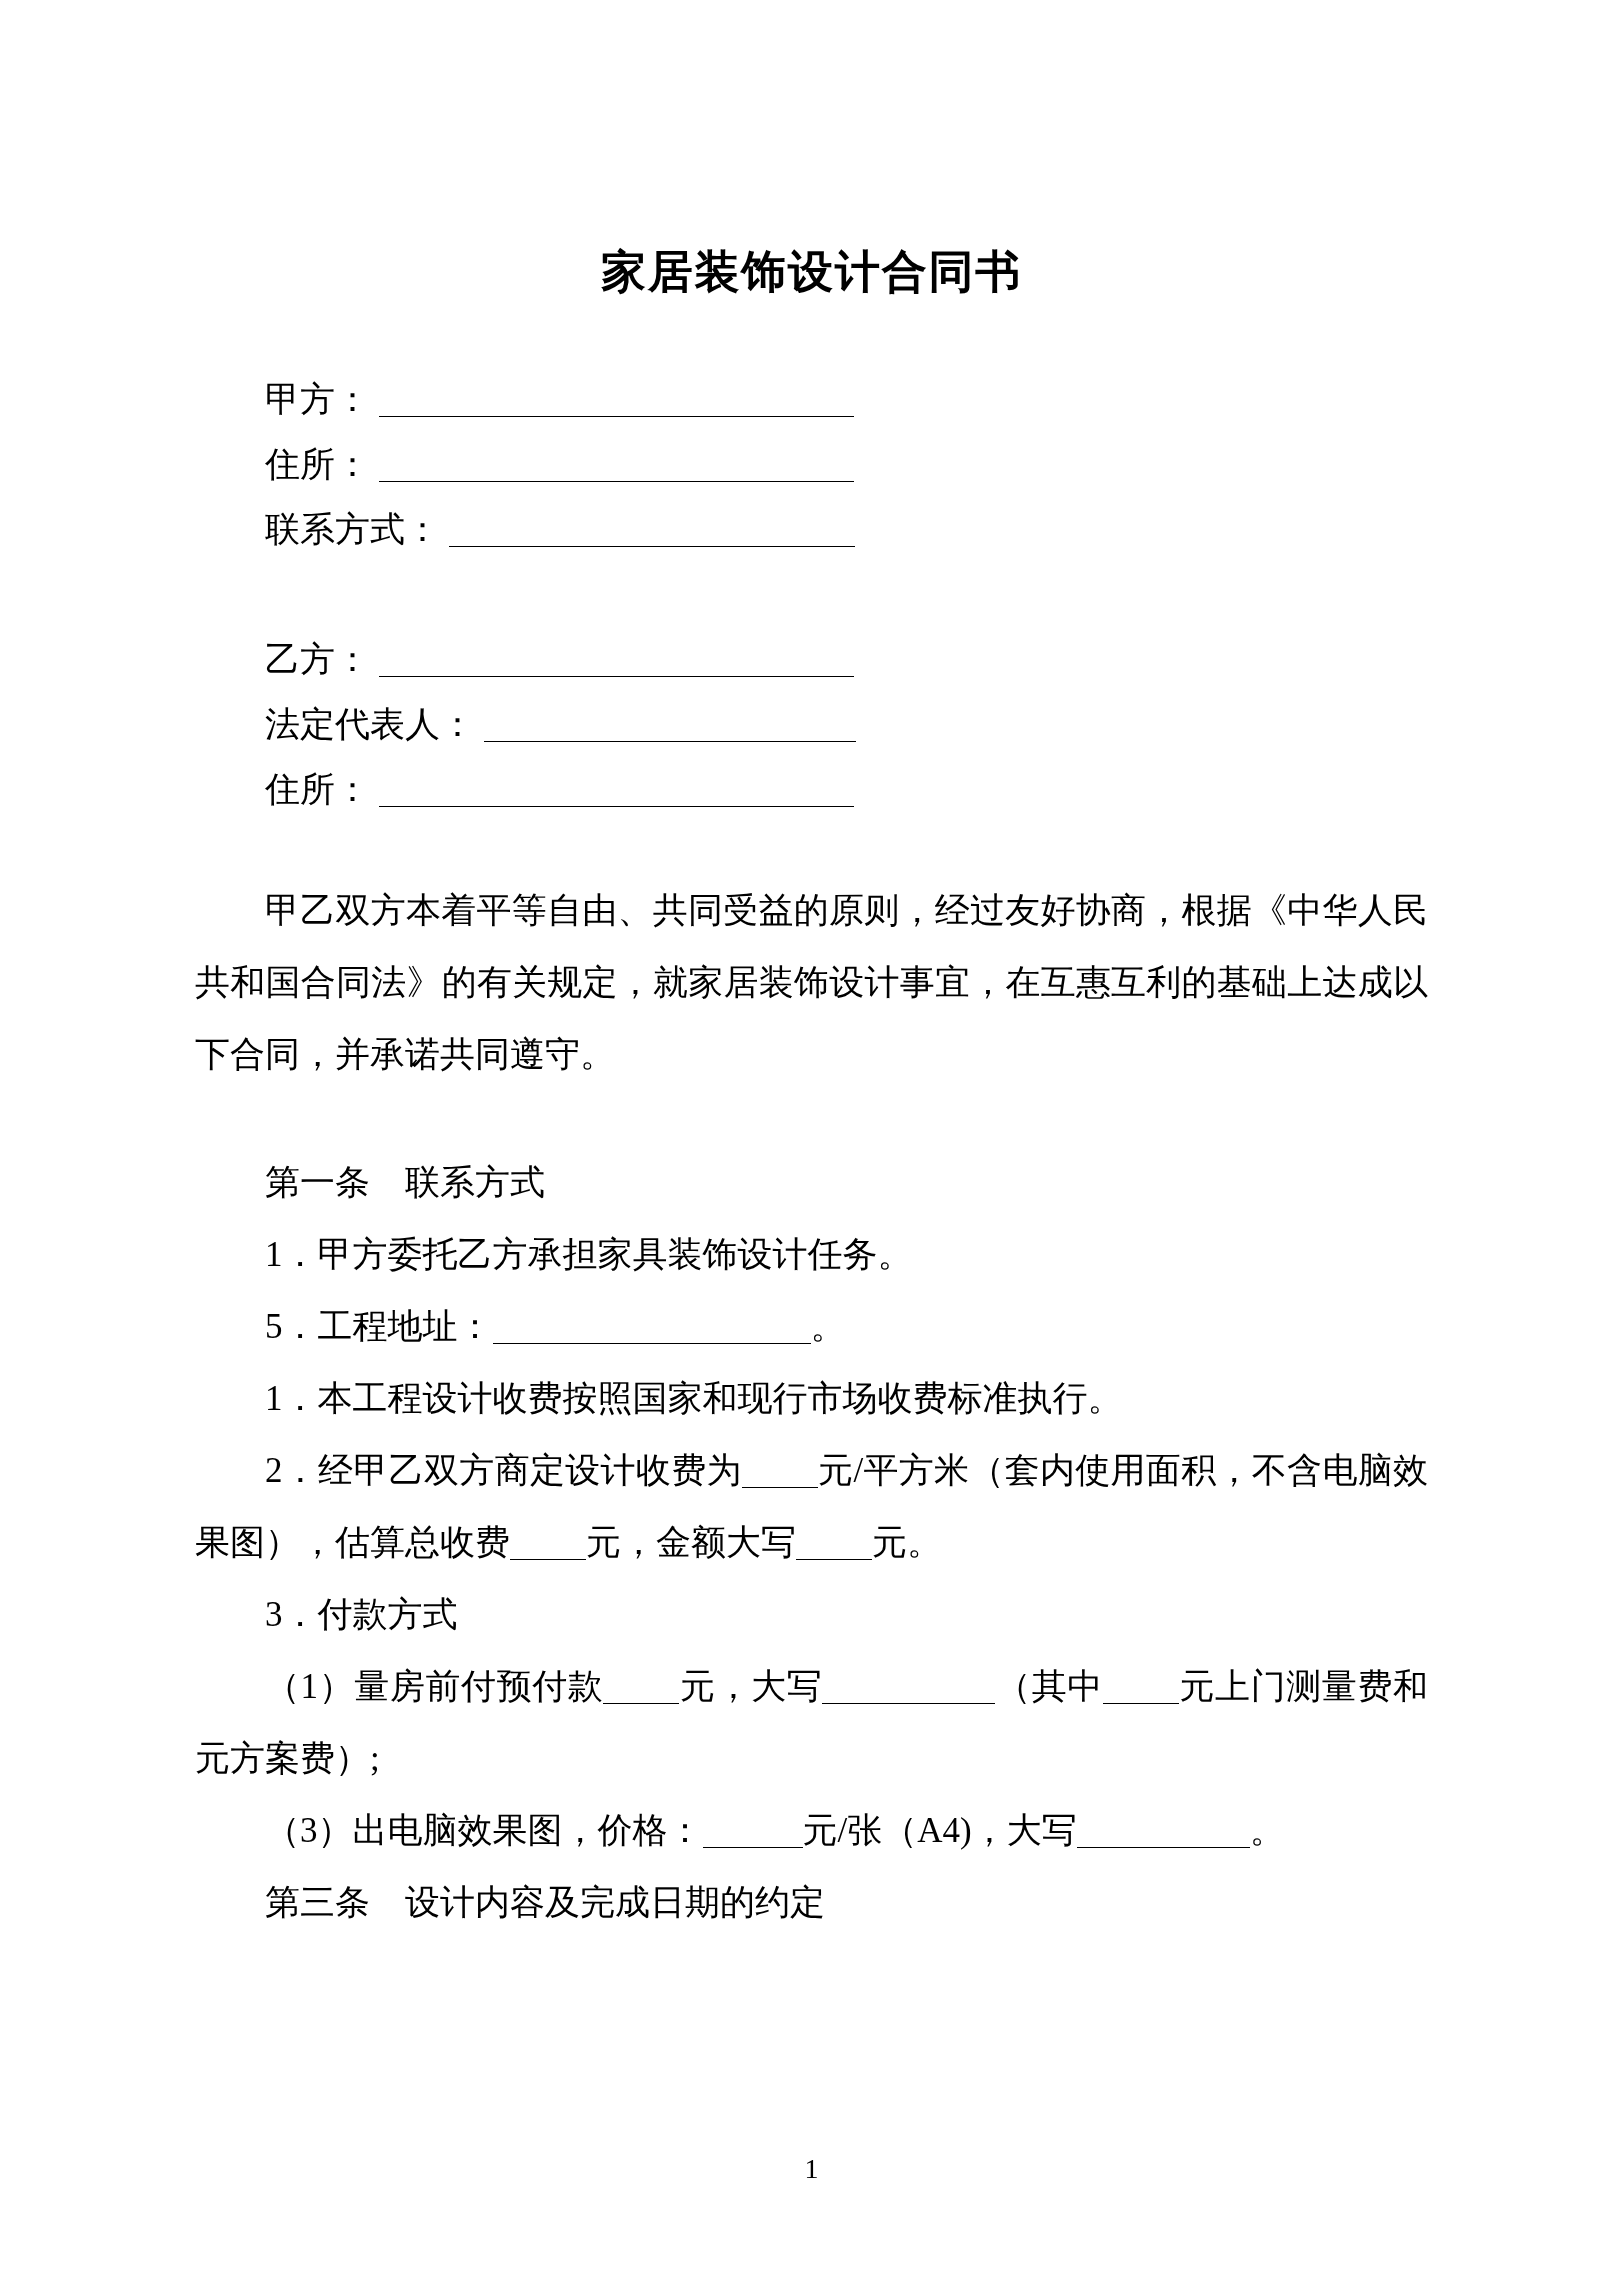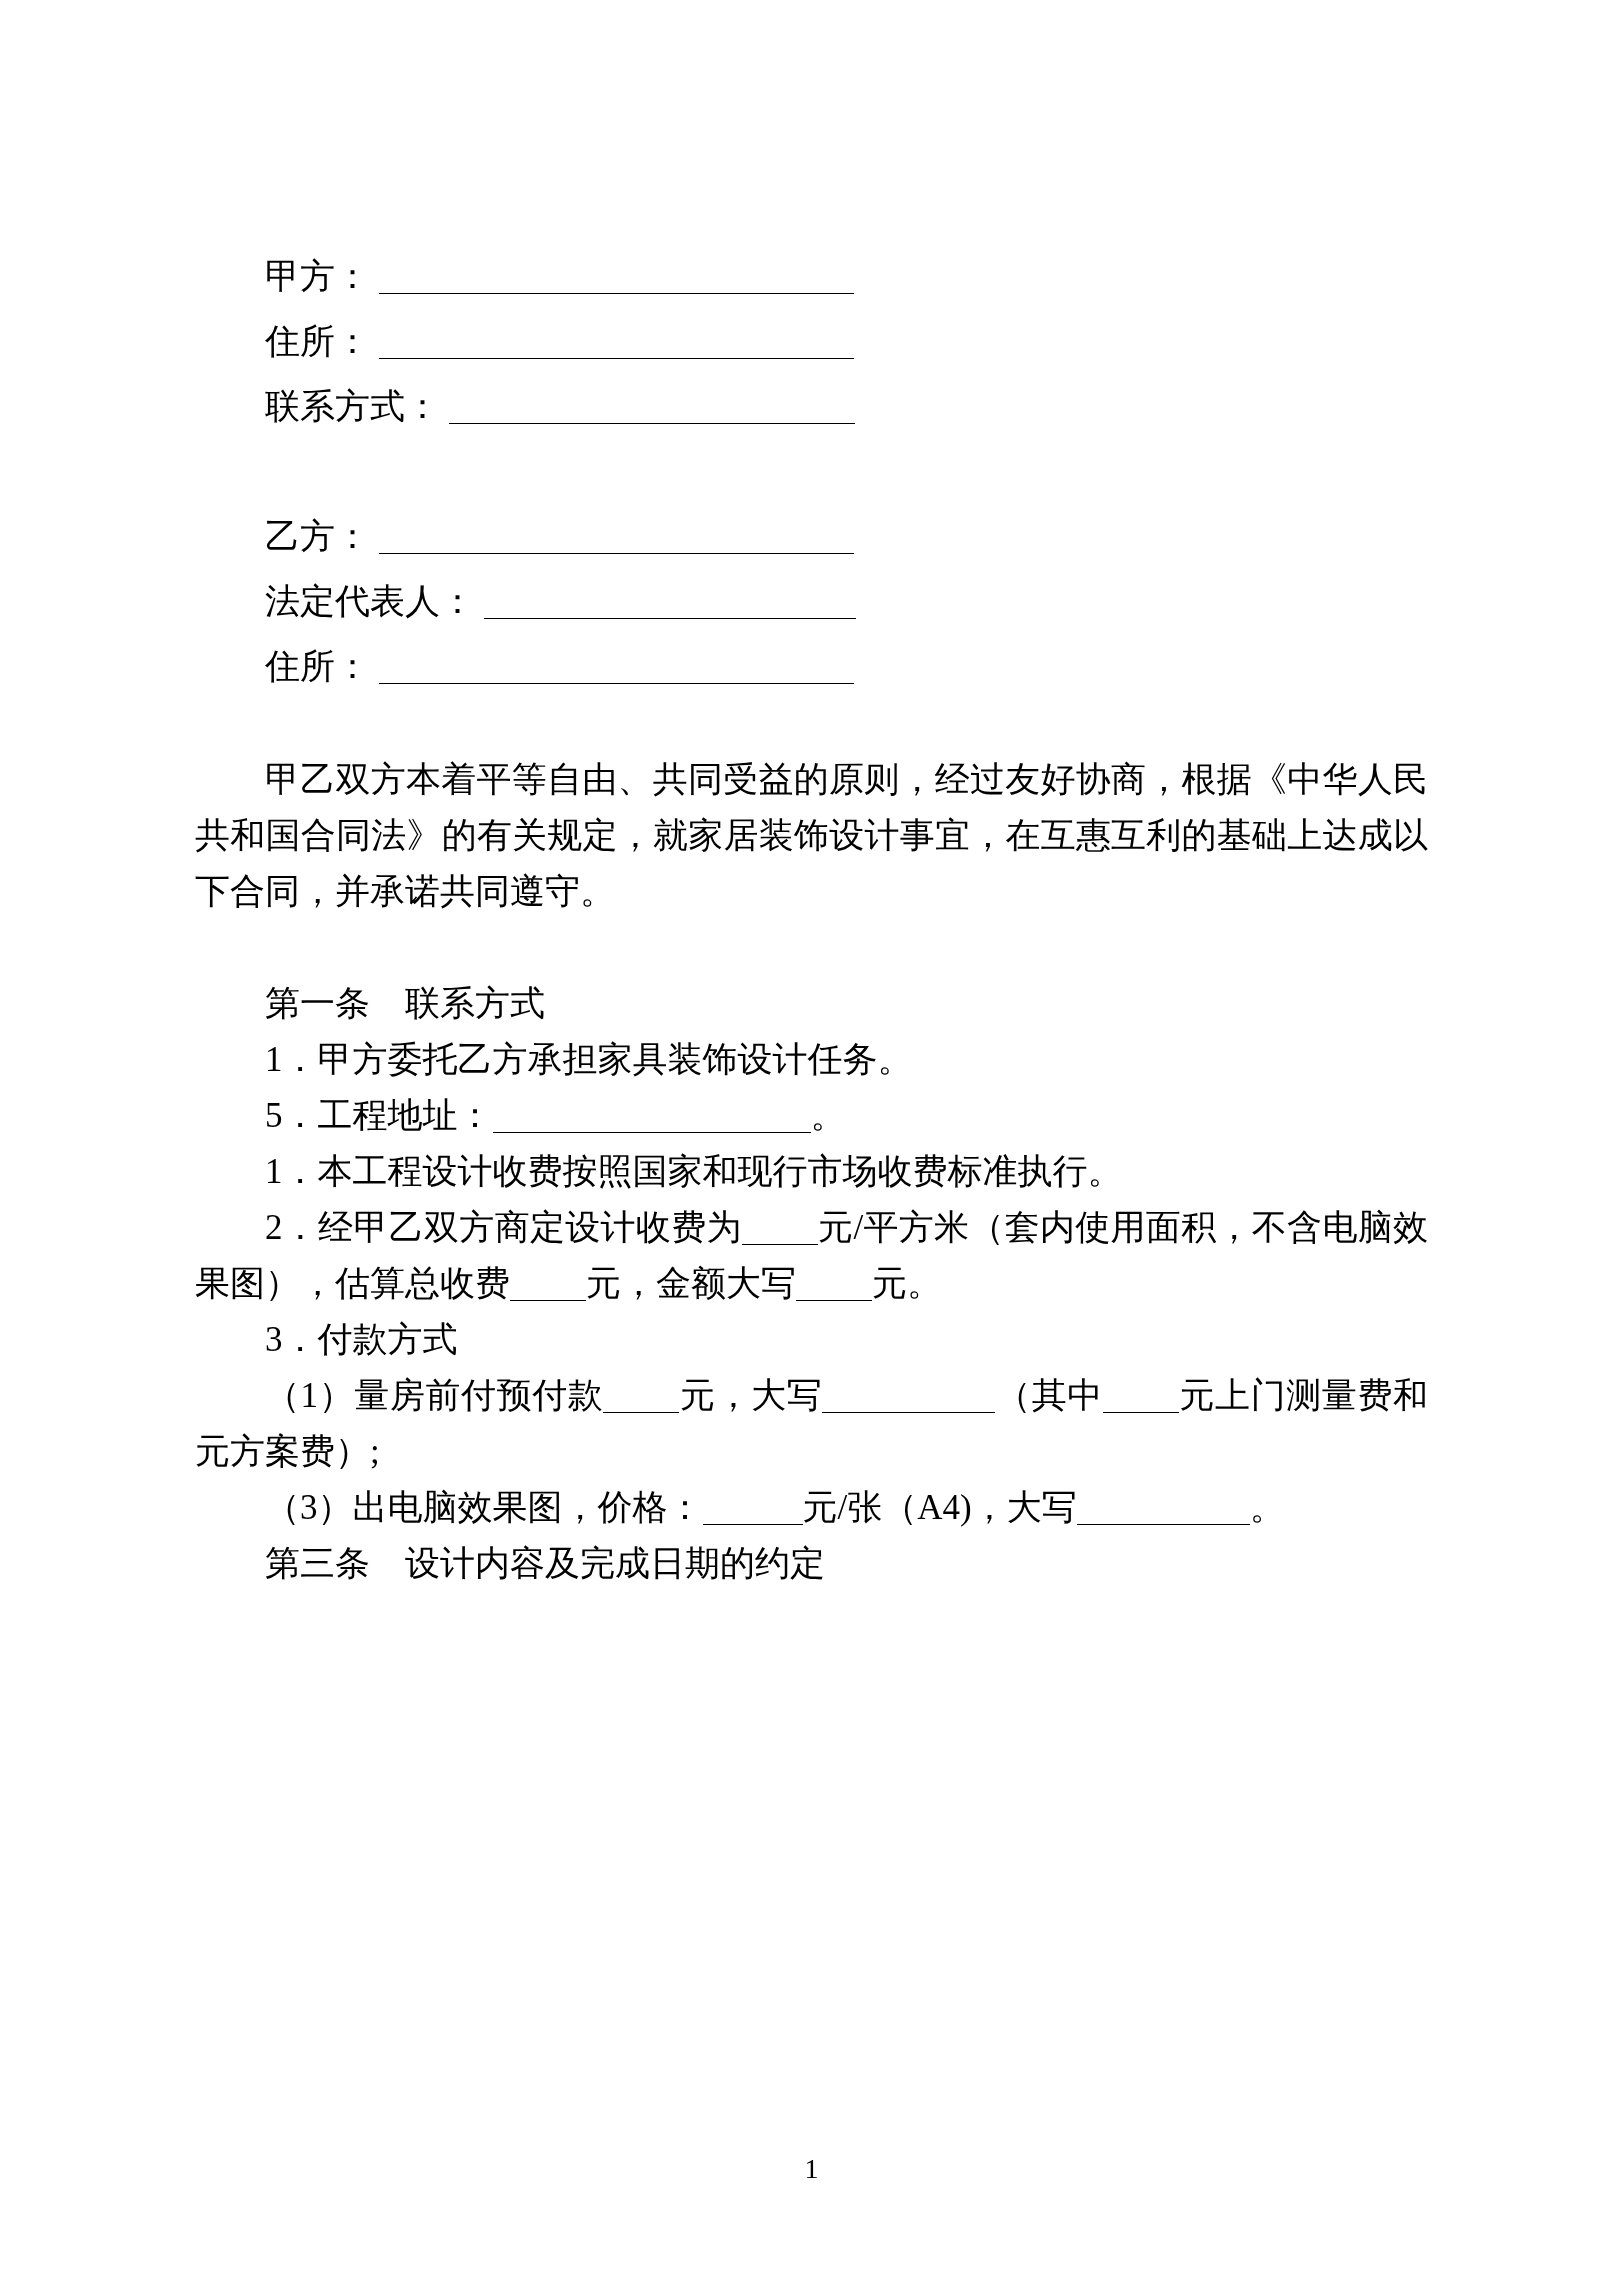--- a/index.html
+++ b/index.html
@@ -31,21 +31,21 @@
   }
   .fblank {
     display: inline-block;
     border-bottom: 1.8px solid #000;
     height: 31px;
     vertical-align: -5.5px;
     margin-left: 9px;
   }
   .party-b { margin-top: 65px; }
   .para {
-    line-height: 56px;
+    line-height: 72px;
     text-align: justify;
     text-indent: 2em;
   }
   .preamble { margin-top: 53px; }
   .clause-first { margin-top: 56px; }
   .iblank {
     display: inline-block;
     border-bottom: 1.8px solid #000;
     height: 27px;
     vertical-align: -5.5px;
@@ -67,20 +67,21 @@
     bottom: 109px;
     text-align: center;
     font-size: 28px;
   }
 </style>
 </head>
 <body>
 
 <div class="page">
 
+  <h1 class="title">家居装饰设计合同书</h1>
 
   <section>
     <p class="field-line"><span>甲方：</span><span class="fblank w523"></span></p>
     <p class="field-line"><span>住所：</span><span class="fblank w523"></span></p>
     <p class="field-line"><span>联系方式：</span><span class="fblank w447"></span></p>
   </section>
 
   <section class="party-b">
     <p class="field-line"><span>乙方：</span><span class="fblank w523"></span></p>
     <p class="field-line"><span>法定代表人：</span><span class="fblank w409"></span></p>

